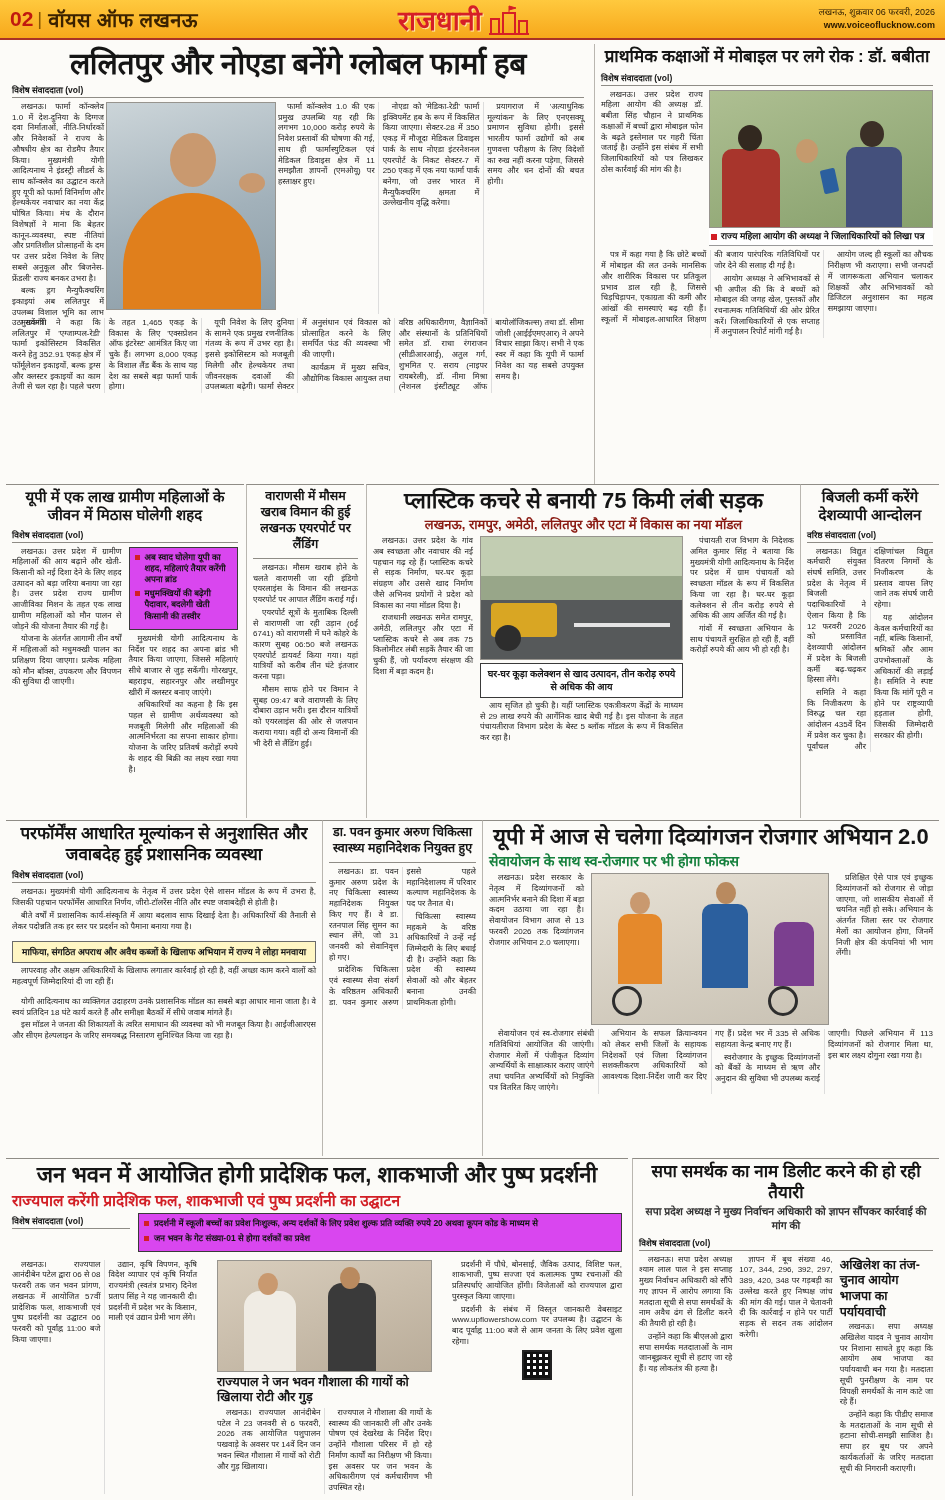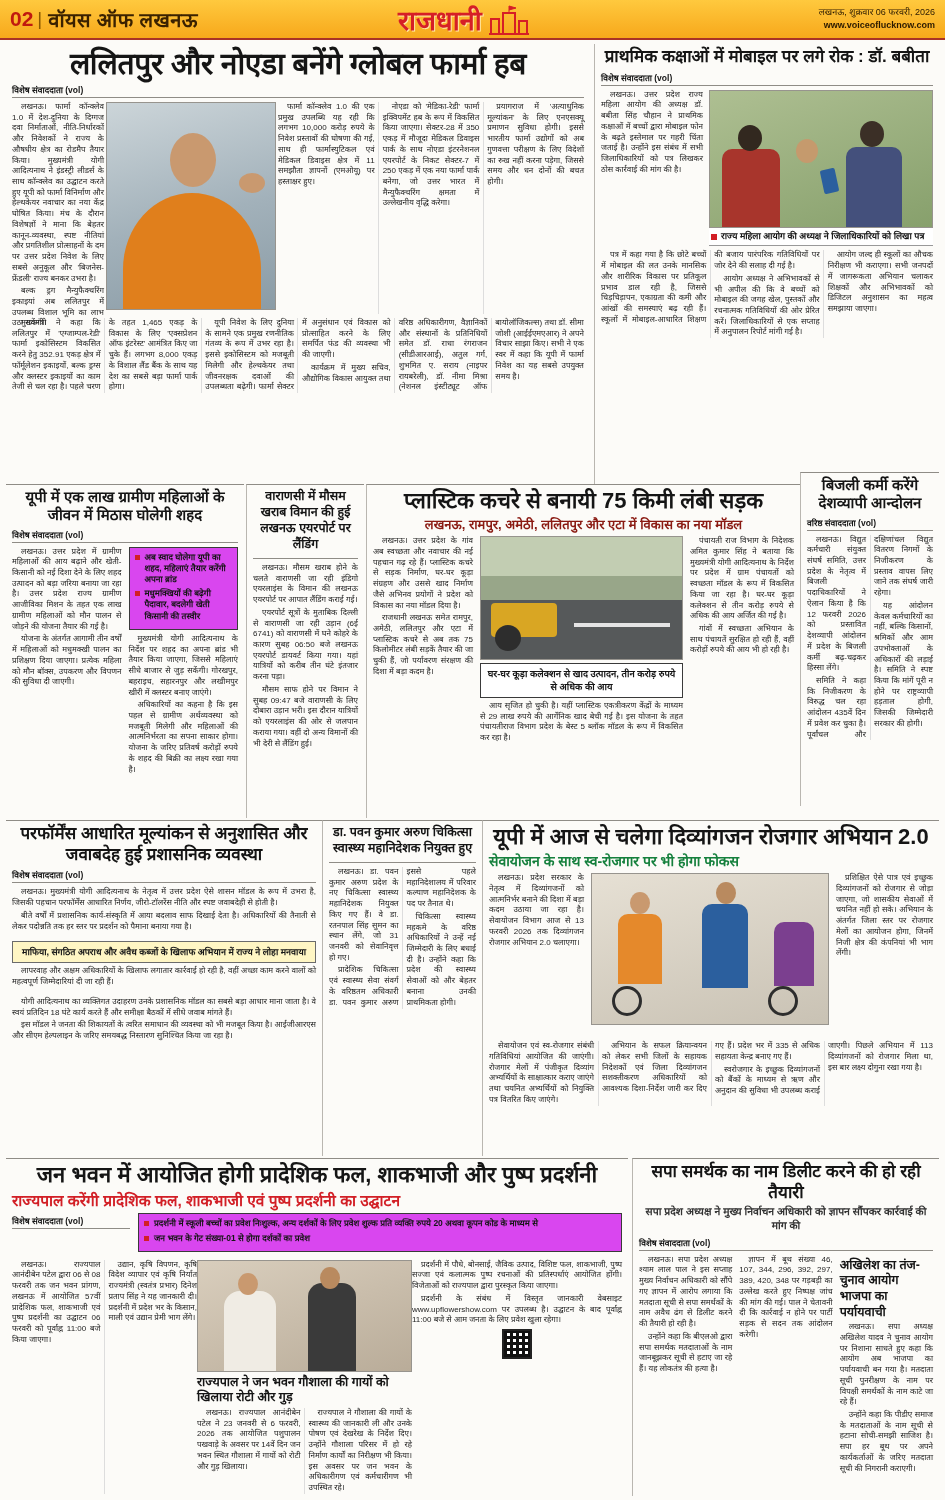--- a/index.html
+++ b/index.html
@@ -90,24 +90,24 @@
 
   
   .lead-top{display:flex;gap:2px;height:212px;margin-bottom:4px}
   .w92{width:92px;flex:none}
   .w95{width:95px;flex:none}
   .mb-top{display:flex;gap:6px;margin-bottom:4px}
   .mb-right{width:224px;flex:none}
   .honey-grid{display:grid;grid-template-columns:1fr 1fr;gap:7px}
   .plastic-grid{display:grid;grid-template-columns:100px 1fr 104px;gap:7px}
   .perf-grid{display:grid;grid-template-columns:1fr;gap:7px}
-  .dv-top{display:flex;gap:7px;margin-bottom:16px}
+  .dv-top{display:flex;gap:7px;margin-bottom:4px}
   .fl-head-row{display:flex;gap:8px;align-items:flex-start;margin:2px 0 4px}
   .fl-byline{width:118px;flex:none;font-size:8.5px;font-weight:700;border-bottom:1px solid #8f8c86;padding:2px 0}
-  .fl-grid{display:grid;grid-template-columns:185px 215px 1fr;gap:0}
+  .fl-grid{display:grid;grid-template-columns:185px 215px 1fr;gap:20px}
   .sp-grid{display:grid;grid-template-columns:1fr 1fr 1fr;gap:7px}
 </style>
 </head>
 <body>
 
 <div class="page">
 
   <div class="header">
     <span class="pgnum">02</span>
     <span class="pgsep">|</span>
@@ -237,21 +237,21 @@
             <p>आय सृजित हो चुकी है। यहीं प्लास्टिक एकत्रीकरण केंद्रों के माध्यम से 29 लाख रुपये की आर्गेनिक खाद बेची गई है। इस योजना के तहत पंचायतीराज विभाग प्रदेश के बेस्ट 5 ब्लॉक मॉडल के रूप में विकसित कर रहा है।</p>
           </div>
       </div>
       <div class="txt">
           <p>पंचायती राज विभाग के निदेशक अमित कुमार सिंह ने बताया कि मुख्यमंत्री योगी आदित्यनाथ के निर्देश पर प्रदेश में ग्राम पंचायतों को स्वच्छता मॉडल के रूप में विकसित किया जा रहा है। घर-घर कूड़ा कलेक्शन से तीन करोड़ रुपये से अधिक की आय अर्जित की गई है।</p>
           <p>गांवों में स्वच्छता अभियान के साथ पंचायतें सुरक्षित हो रही हैं, वहीं करोड़ों रुपये की आय भी हो रही है।</p>
         </div>
     </div>
   </section>
 
-  <section class="article bt bl" style="left:800px;top:472px;width:139px;height:334px">
+  <section class="article bt bl" style="left:800px;top:484px;width:139px;height:334px">
     <h4 class="h-sm">बिजली कर्मी करेंगे देशव्यापी आन्दोलन</h4>
     <div class="byline-row">
         <span class="byline">वरिष्ठ संवाददाता (vol)</span>
       </div>
     <div class="txt cols-2">
         <p>लखनऊ। विद्युत कर्मचारी संयुक्त संघर्ष समिति, उत्तर प्रदेश के नेतृत्व में बिजली पदाधिकारियों ने ऐलान किया है कि 12 फरवरी 2026 को प्रस्तावित देशव्यापी आंदोलन में प्रदेश के बिजली कर्मी बढ़-चढ़कर हिस्सा लेंगे।</p>
         <p>समिति ने कहा कि निजीकरण के विरुद्ध चल रहा आंदोलन 435वें दिन में प्रवेश कर चुका है। पूर्वांचल और दक्षिणांचल विद्युत वितरण निगमों के निजीकरण के प्रस्ताव वापस लिए जाने तक संघर्ष जारी रहेगा।</p>
         <p>यह आंदोलन केवल कर्मचारियों का नहीं, बल्कि किसानों, श्रमिकों और आम उपभोक्ताओं के अधिकारों की लड़ाई है। समिति ने स्पष्ट किया कि मांगें पूरी न होने पर राष्ट्रव्यापी हड़ताल होगी, जिसकी जिम्मेदारी सरकार की होगी।</p>
       </div>
   </section>

